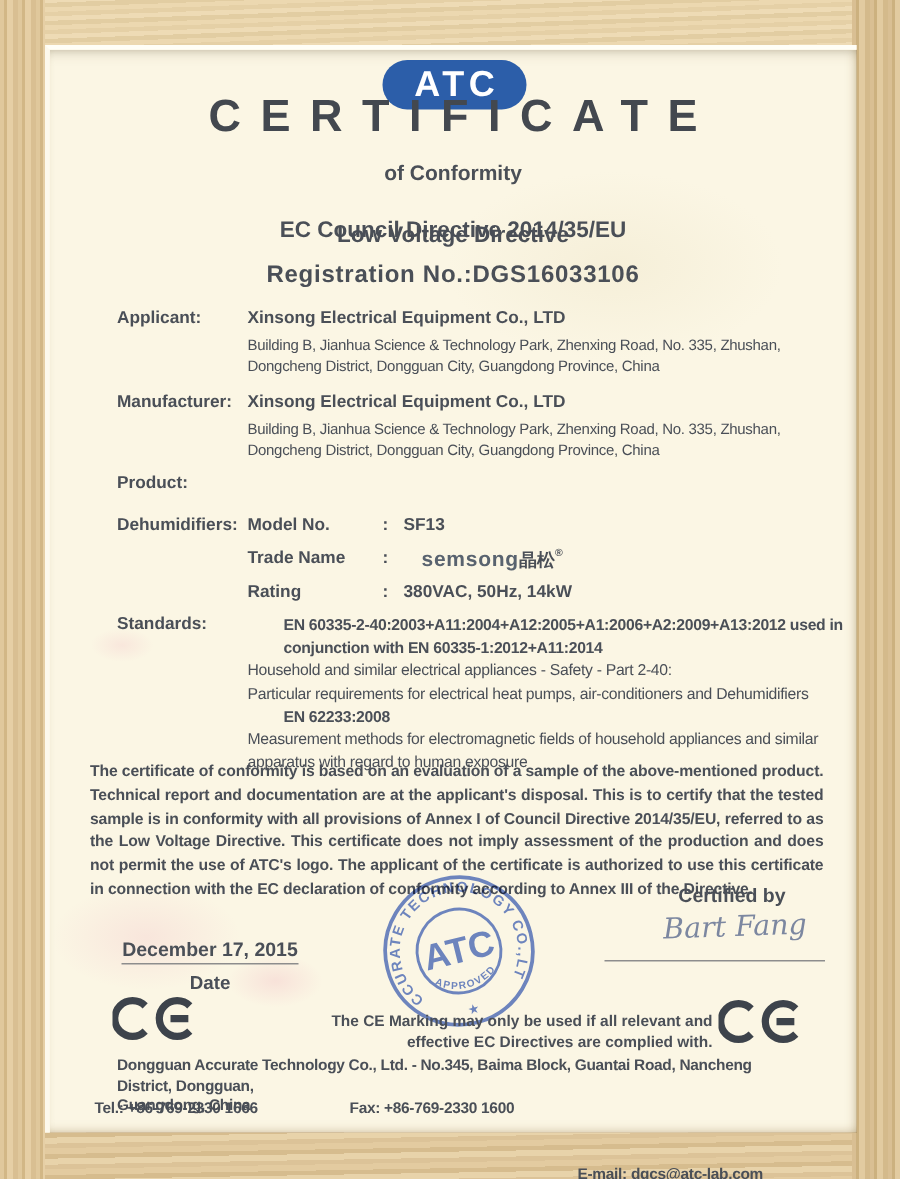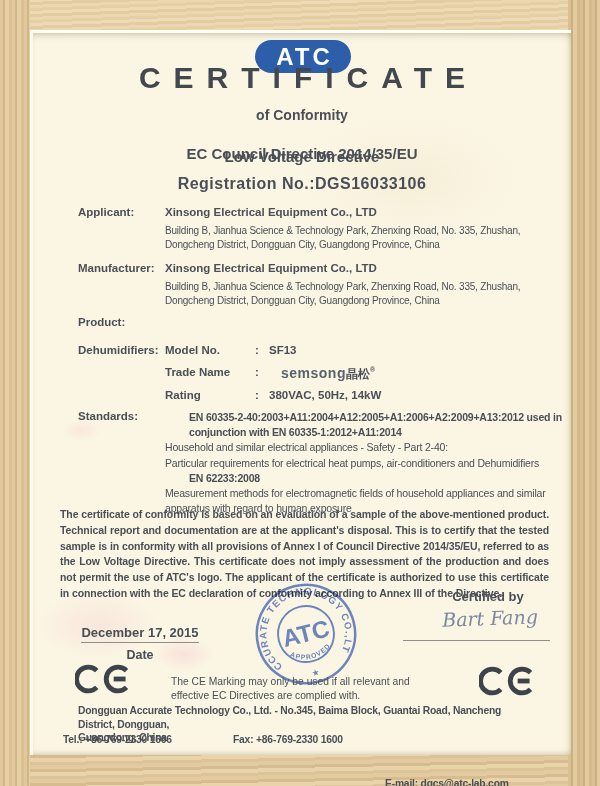--- a/index.html
+++ b/index.html
@@ -73,21 +73,21 @@
   .certified{left:388px;top:556px;width:134px;text-align:center;font-weight:bold;font-size:13px;}
   .signature{left:392px;top:574px;width:130px;text-align:center;font-size:19px;color:#7c87a0;font-family:"DejaVu Serif", serif;font-style:italic;transform:rotate(-2deg);}
   .sig-line{left:370px;top:607px;width:147px;border-top:1.5px solid #8d8d8d;height:0;}
   .date-value{left:28px;top:592px;width:158px;text-align:center;font-weight:bold;font-size:13px;}
   .date-line{left:48px;top:609px;width:118px;border-top:1.5px solid #8d8d8d;height:0;}
   .date-label{left:28px;top:615px;width:158px;text-align:center;font-weight:bold;font-size:12.5px;}
   .stamp{left:220px;top:548px;width:106px;height:106px;transform:rotate(-14deg);opacity:.88;mix-blend-mode:multiply;}
   .ce{width:58px;height:30px;}
   .ce-left{left:42px;top:631px;}
   .ce-right{left:446px;top:633px;}
-  .ce-note{left:138px;top:642px;width:304px;text-align:left;font-weight:normal;font-size:10.3px;line-height:13.5px;}
+  .ce-note{left:138px;top:642px;width:304px;text-align:right;font-weight:bold;font-size:10.3px;line-height:13.5px;}
   .footer-address{left:45px;top:671px;width:462px;font-weight:bold;font-size:10.3px;line-height:13.5px;letter-spacing:-.2px;}
   .contact{top:701px;font-weight:bold;font-size:10.3px;letter-spacing:-.2px;}
   .tel{left:30px;} .fax{left:200px;} .email{left:352px;margin-top:44px;}
 </style>
 </head>
 <body>
 
 <div class="frame frame-top"></div>
 <div class="frame frame-bottom"></div>
 <div class="frame frame-left"></div>

